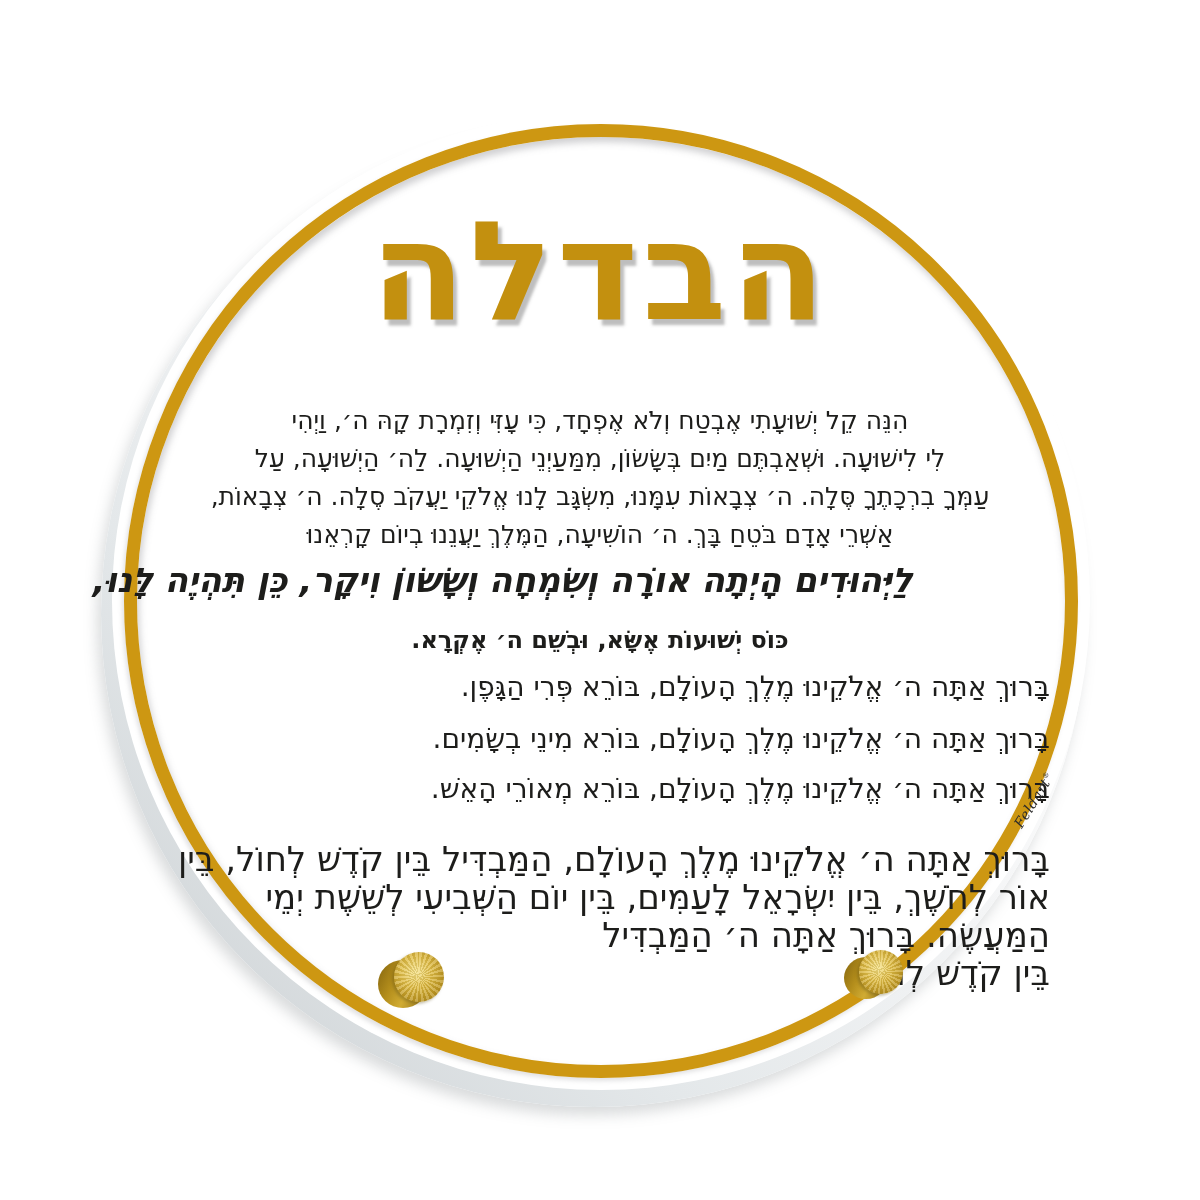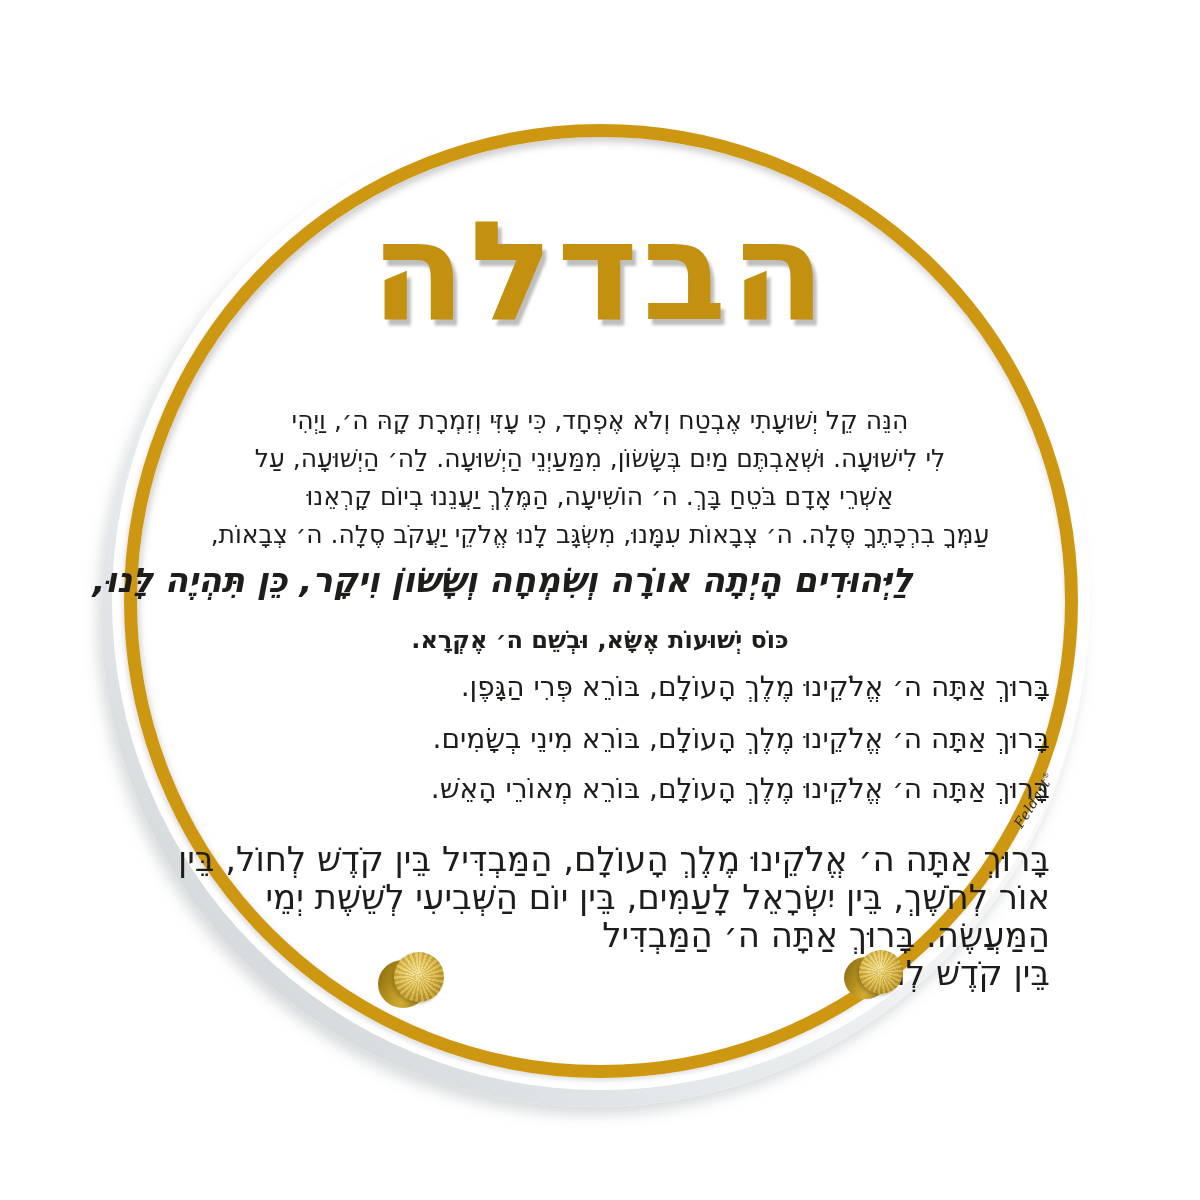--- a/index.html
+++ b/index.html
@@ -194,22 +194,22 @@
     <div class="ring"></div>
   </div>
 
   <div class="content">
 
     <div class="title rtl">הבדלה</div>
 
     <div class="intro rtl">
       <div>הִנֵּה קֵל יְשׁוּעָתִי אֶבְטַח וְלֹא אֶפְחָד, כִּי עָזִּי וְזִמְרָת קָהּ ה׳, וַיְהִי</div>
       <div>לִי לִישׁוּעָה. וּשְׁאַבְתֶּם מַיִם בְּשָׂשׂוֹן, מִמַּעַיְנֵי הַיְשׁוּעָה. לַה׳ הַיְשׁוּעָה, עַל</div>
+      <div>עַמְּךָ בִרְכָתֶךָ סֶּלָה. ה׳ צְבָאוֹת עִמָּנוּ, מִשְׂגָּב לָנוּ אֱלֹקֵי יַעֲקֹב סֶלָה. ה׳ צְבָאוֹת,</div>
       <div>אַשְׁרֵי אָדָם בֹּטֵחַ בָּךְ. ה׳ הוֹשִׁיעָה, הַמֶּלֶךְ יַעֲנֵנוּ בְיוֹם קָרְאֵנוּ</div>
-      <div>עַמְּךָ בִרְכָתֶךָ סֶּלָה. ה׳ צְבָאוֹת עִמָּנוּ, מִשְׂגָּב לָנוּ אֱלֹקֵי יַעֲקֹב סֶלָה. ה׳ צְבָאוֹת,</div>
     </div>
 
     <div class="highlight rtl">לַיְּהוּדִים הָיְתָה אוֹרָה וְשִׂמְחָה וְשָׂשׂוֹן וִיקָר, כֵּן תִּהְיֶה לָּנוּ,</div>
 
     <div class="cupline rtl">כּוֹס יְשׁוּעוֹת אֶשָּׂא, וּבְשֵׁם ה׳ אֶקְרָא.</div>
 
     <div class="blessing b1 rtl">בָּרוּךְ אַתָּה ה׳ אֱלֹקֵינוּ מֶלֶךְ הָעוֹלָם, בּוֹרֵא פְּרִי הַגָּפֶן.</div>
     <div class="blessing b2 rtl">בָּרוּךְ אַתָּה ה׳ אֱלֹקֵינוּ מֶלֶךְ הָעוֹלָם, בּוֹרֵא מִינֵי בְשָׂמִים.</div>
     <div class="blessing b3 rtl">בָּרוּךְ אַתָּה ה׳ אֱלֹקֵינוּ מֶלֶךְ הָעוֹלָם, בּוֹרֵא מְאוֹרֵי הָאֵשׁ.</div>
 

